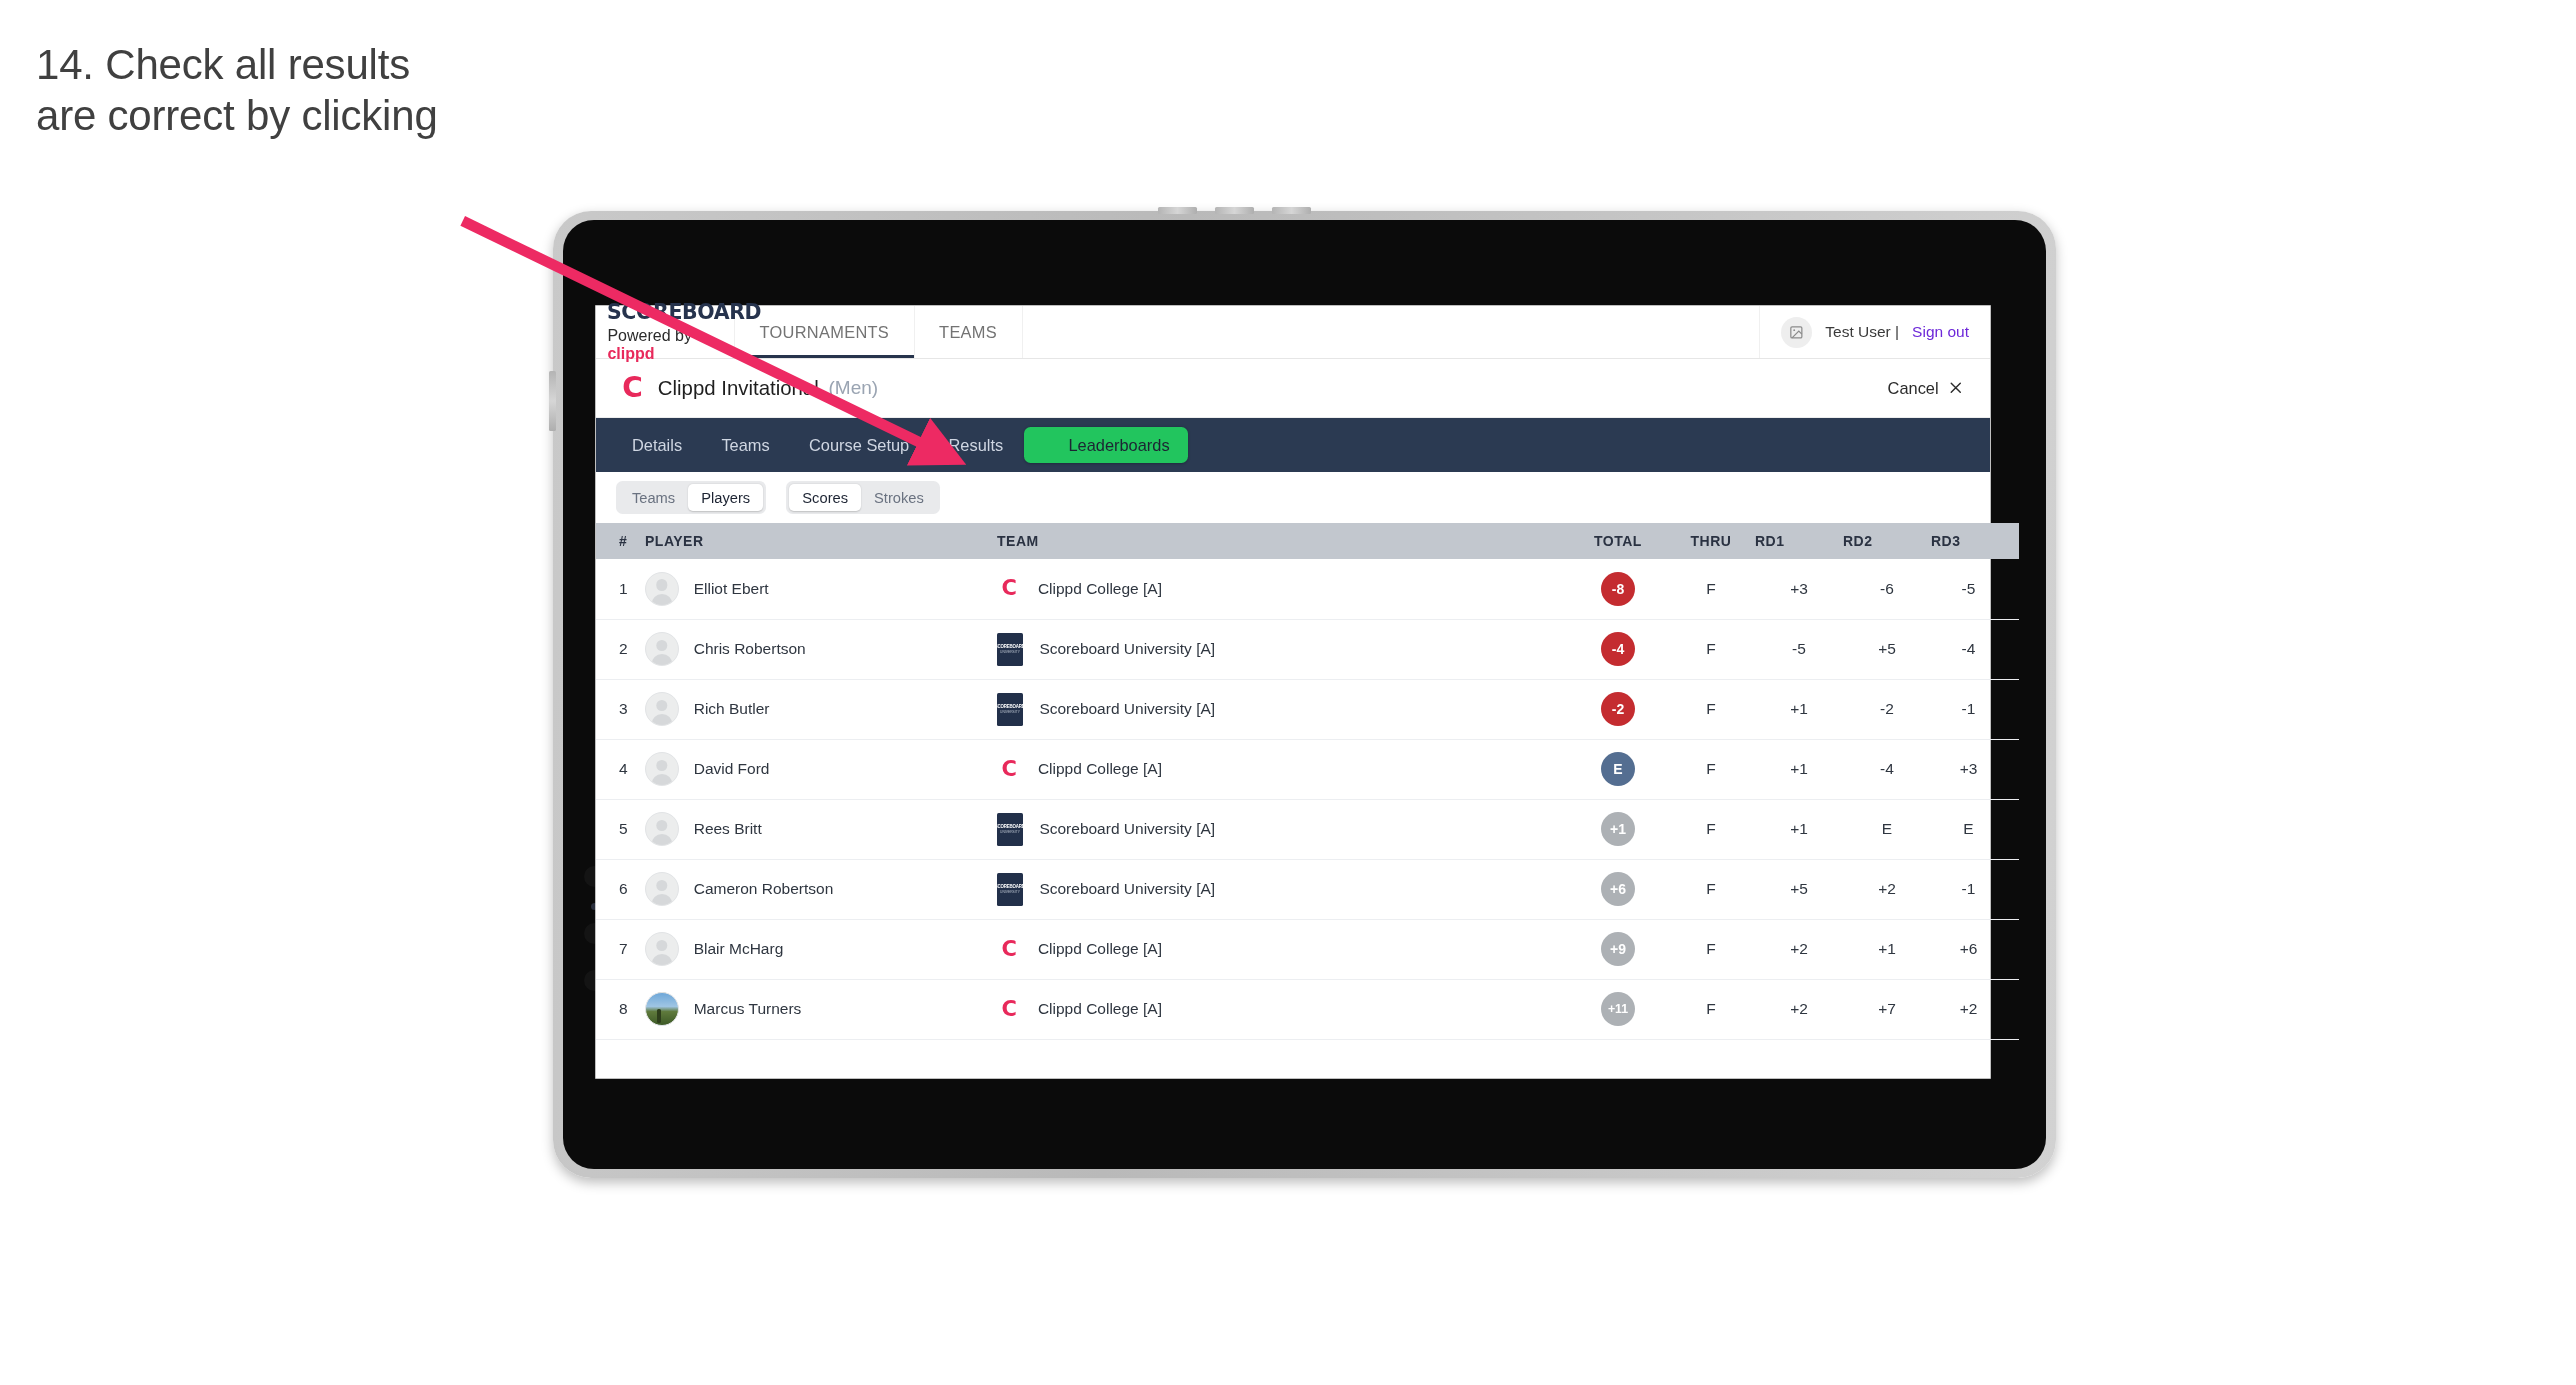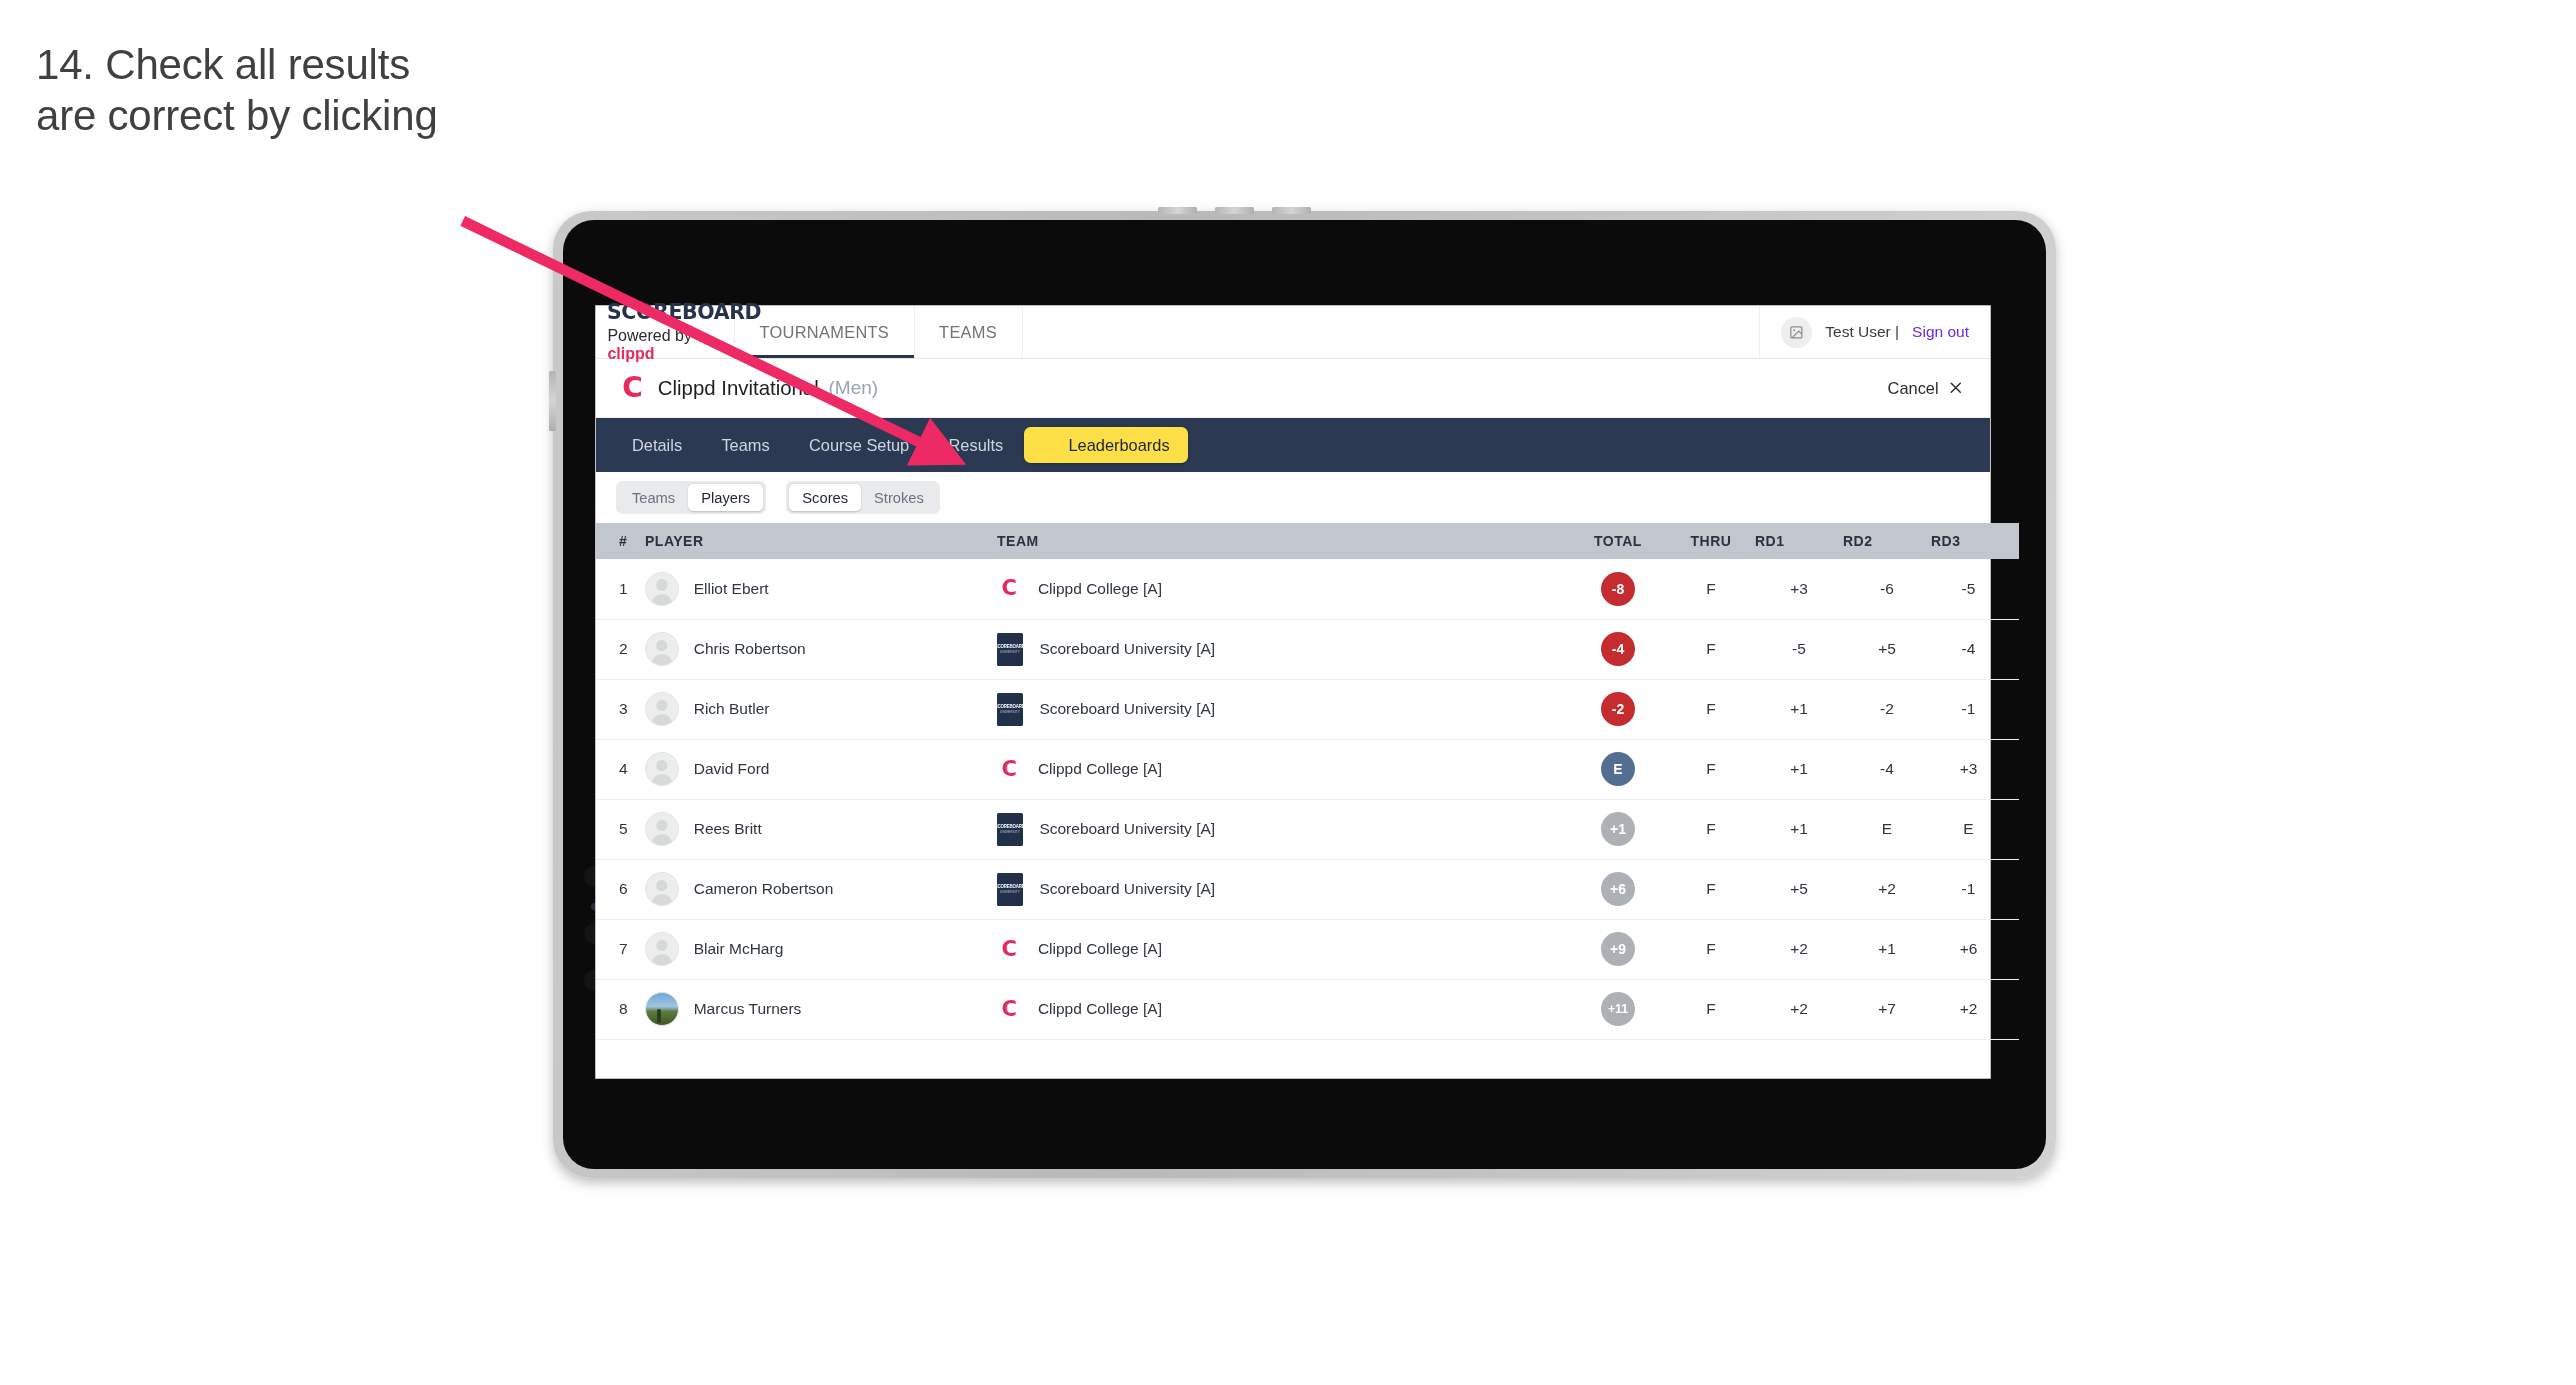--- a/index.html
+++ b/index.html
@@ -133,21 +133,21 @@
   .tabbar {
     display:flex; align-items:center; gap: 3.3px;
     height: 54px; background: #2b3a52;
     padding: 0 18px;
   }
   .tab {
     font-size: 16.4px; color:#cfd6e2; padding: 8.2px 18px;
     border-radius: 6.5px; cursor:pointer; white-space:nowrap;
   }
   .tab.active {
-    background: #fde047; color:#1d2433; font-weight: 400;
+    background: #22c55e; color:#1d2433; font-weight: 400;
     box-shadow: 0 0.8px 2.5px rgba(0,0,0,0.25);
     padding-left: 44px;
   }
 
   
   .filterbar {
     display:flex; align-items:center; gap: 19.6px;
     height: 51px; padding: 0 19.6px; background:#fff;
   }
   .segmented {

